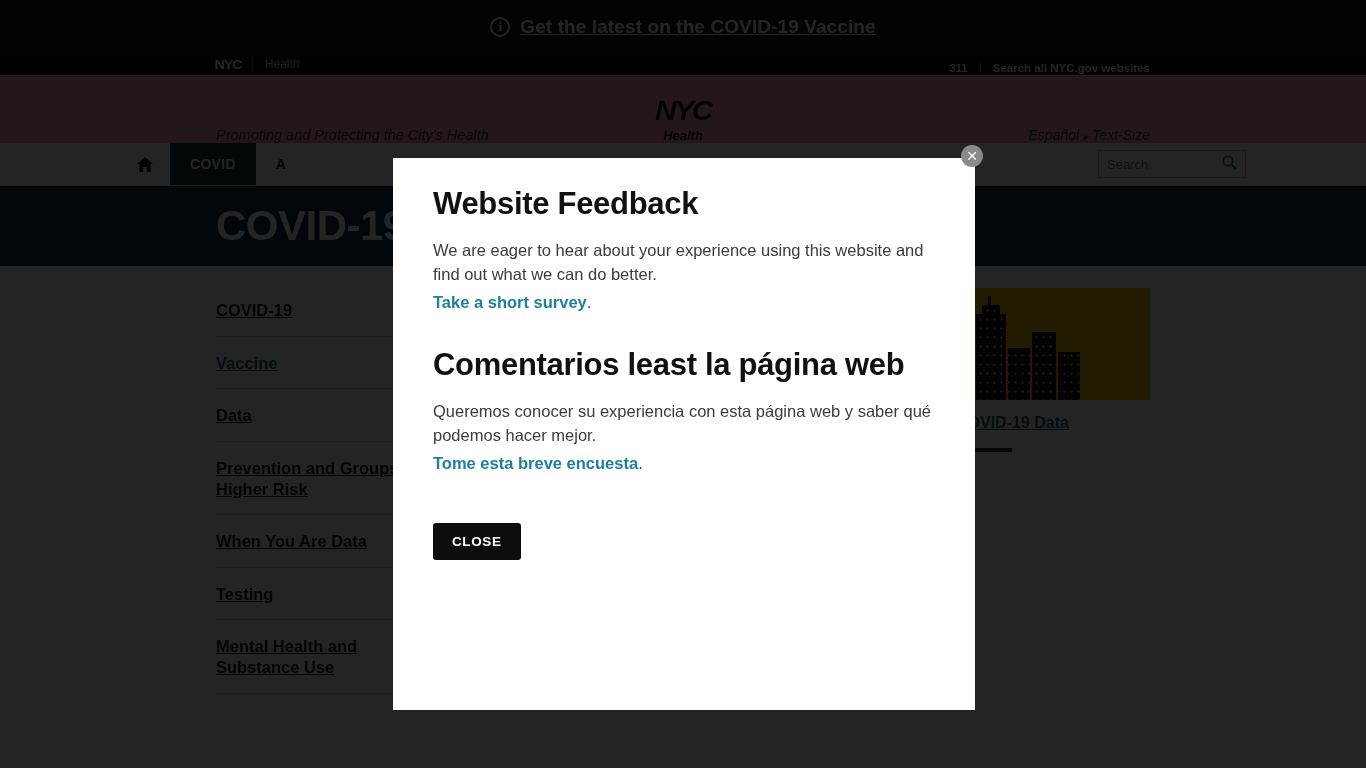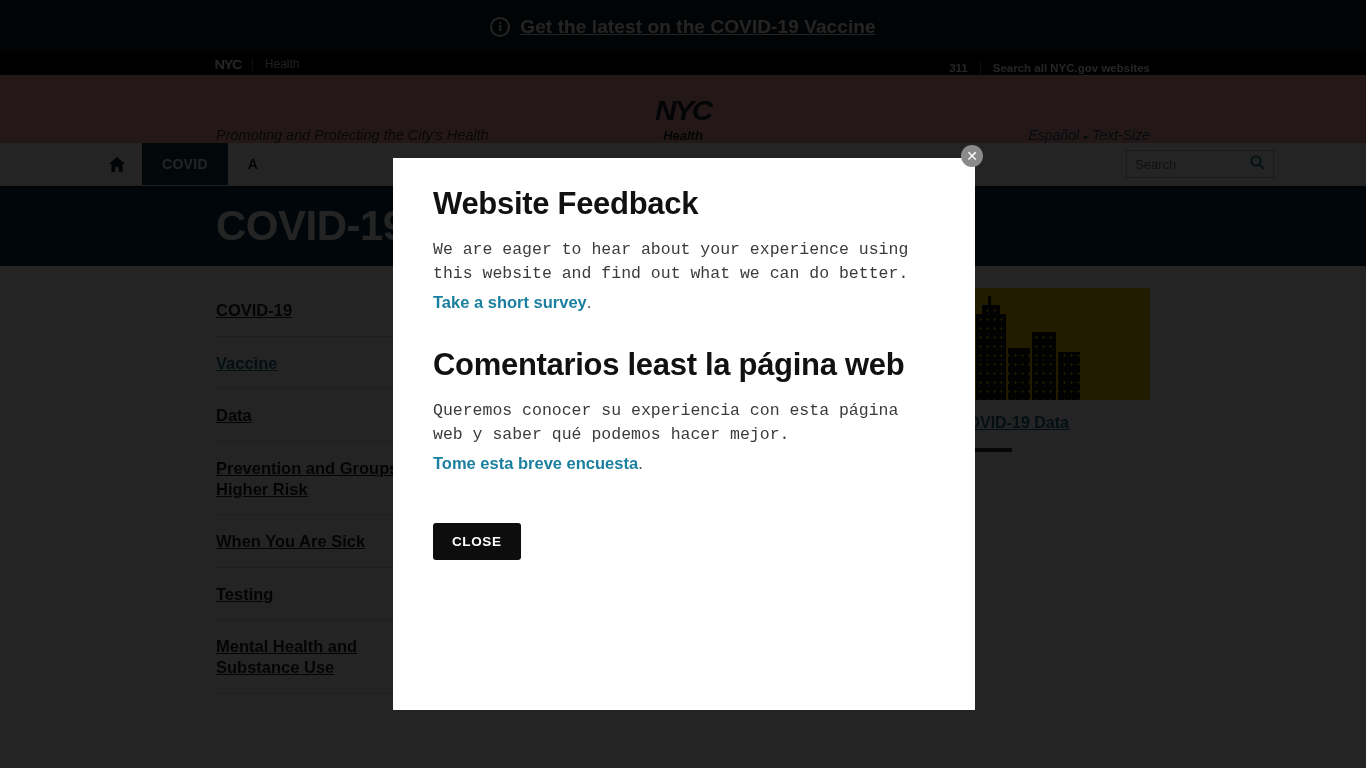--- a/index.html
+++ b/index.html
@@ -75,21 +75,21 @@
     margin-top: 1px; display: block;
   }
   .brand-right { margin-left: auto; font-size: 14px; color: #1b4e6b; }
   .brand-right a { color: #1b4e6b; text-decoration: none; }
   .brand-caret { color: #1b4e6b; margin: 0 4px; font-size: 10px; }
 
   
   .main-nav {
     height: 43px; background: #ffffff;
     display: flex; align-items: stretch;
-    padding: 0 92px; border-bottom: 1px solid #e3e3e3;
+    padding: 0 120px; border-bottom: 1px solid #e3e3e3;
     position: relative;
   }
   .nav-tab {
     display: flex; align-items: center; justify-content: center;
     padding: 0 20px; font-size: 14px; font-weight: bold;
     color: #ffffff; background: #0f3644;
     letter-spacing: .3px;
   }
   .nav-home {
     background: #ffffff; color: #121e2c;
@@ -180,21 +180,20 @@
     overflow: hidden;
   }
   .modal h2 {
     font-size: 31px; font-weight: bold; color: #111111;
     letter-spacing: -.3px; margin-bottom: 16px;
   }
   .modal h2.second { margin-top: 34px; line-height: 1.2; }
   .modal p {
     font-size: 16.5px; color: #3b3b3b; line-height: 1.48;
     margin-bottom: 2px;
-    font-family: Liberation Mono, monospace;
   }
   .modal .survey-line { margin-top: 6px; font-size: 16.5px; color: #3b3b3b; }
   .modal .survey-line a {
     color: #1b7fa0; font-weight: bold; text-decoration: none;
   }
   .close-btn {
     margin-top: 50px;
     background: #0d0d0d; color: #ffffff;
     border: 0; border-radius: 3px;
     padding: 11px 19px;
@@ -278,21 +277,21 @@
       <div class="side-item link-blue">
         <a href="#">Vaccine</a>
       </div>
       <div class="side-item">
         <a href="#">Data</a>
       </div>
       <div class="side-item">
         <a href="#">Prevention and Groups at Higher Risk</a>
       </div>
       <div class="side-item">
-        <a href="#">When You Are Sick</a>
+        <a href="#">When You Are Data</a>
       </div>
       <div class="side-item">
         <a href="#">Testing</a>
       </div>
       <div class="side-item">
         <a href="#">Mental Health and Substance Use</a>
       </div>
     </div>
 
     <div class="article">

